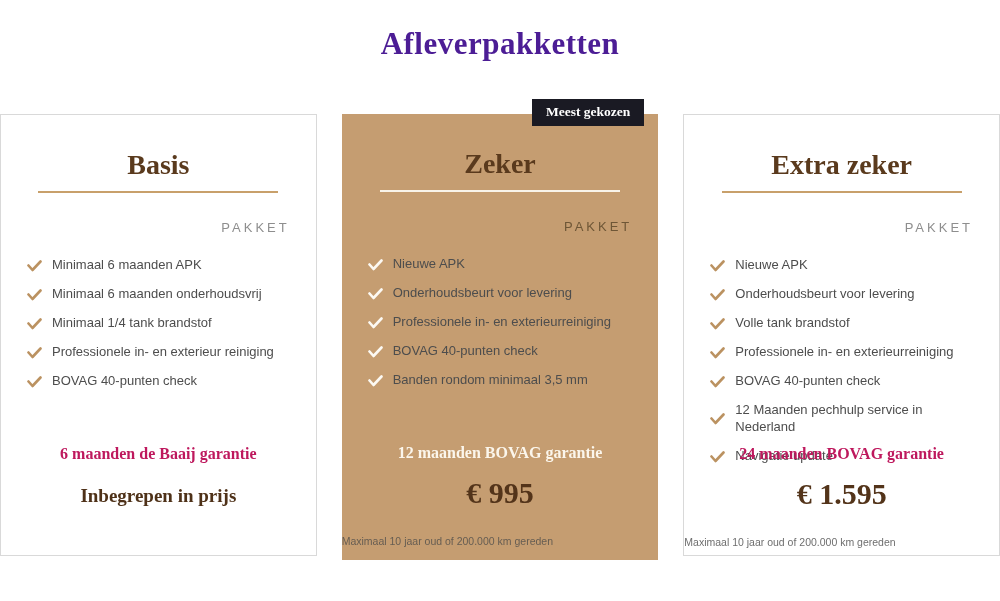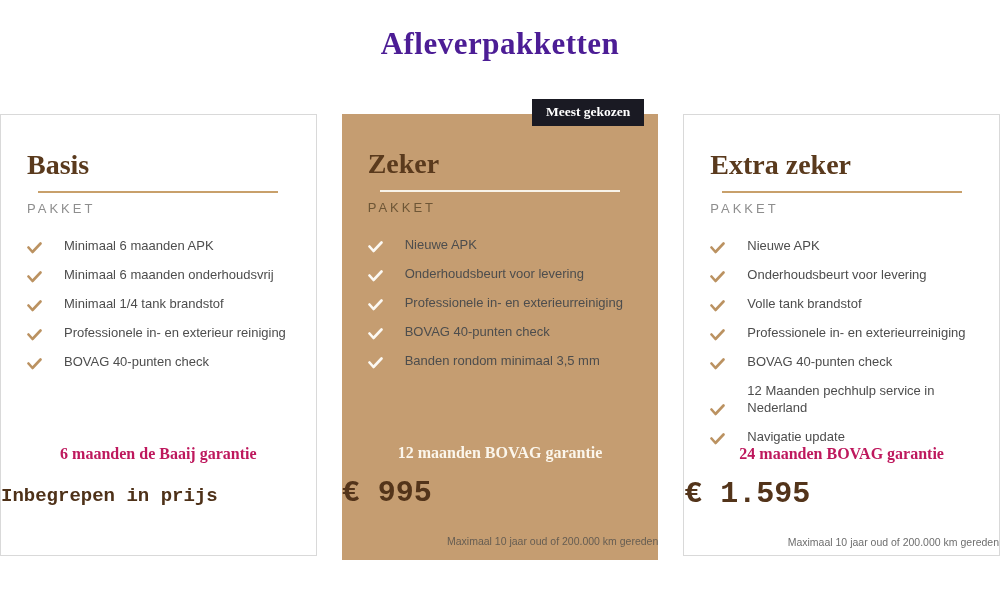--- a/index.html
+++ b/index.html
@@ -47,48 +47,49 @@
     background:#1a1a23;
     color:#ffffff;
     font-family:"Liberation Serif", serif;
     font-weight:bold;
     font-size:13.5px;
     padding:5px 14px 6px 14px;
     white-space:nowrap;
   }
   .card-title {
     margin-top:34px;
+    text-align:center;
     font-family:"Liberation Serif", serif;
     font-weight:bold;
     font-size:28px;
     color:#5a3a1d;
   }
   .divider {
     margin:10px auto 0 auto;
     width:240px;
     height:2px;
     background:#c8a06b;
   }
   .featured .divider { background:#f8f3e9; }
   .card-subtitle {
-    margin-top:8px;
-    text-align:left;
+    margin-top:27px;
+    text-align:right;
     font-size:13px;
     letter-spacing:3px;
     color:#8e8e8e;
   }
   .featured .card-subtitle { color:#6e5636; }
   .features {
     list-style:none;
     margin-top:21px;
   }
   .features li {
     display:flex;
-    align-items:flex-end;
-    gap:22px;
+    align-items:center;
+    gap:10px;
     margin-bottom:12px;
     font-size:13px;
     line-height:17px;
     color:#4d4d4d;
   }
   .check-icon {
     flex:0 0 auto;
     width:15px;
     height:12px;
     margin-top:2px;
@@ -102,35 +103,35 @@
     text-align:center;
     font-family:"Liberation Serif", serif;
     font-weight:bold;
     font-size:16px;
     color:#be185d;
   }
   .featured .guarantee { color:#fbf6ec; }
   .price {
     position:absolute;
     top:362px; left:0; right:0;
-    text-align:left;
-    font-family:Liberation Mono, monospace;
+    text-align:center;
+    font-family:Liberation Serif, serif;
     font-weight:bold;
     font-size:30px;
     color:#53341a;
   }
   .price.price-text {
     top:370px;
     font-size:19px;
     color:#4e3118;
   }
   .note {
     position:absolute;
     top:421px; left:0; right:0;
-    text-align:right;
+    text-align:left;
     font-size:10.5px;
     color:#6e6e6e;
   }
   .featured .note { color:#665d52; }
 </style>
 </head>
 <body>
 
 <div class="page">
 

